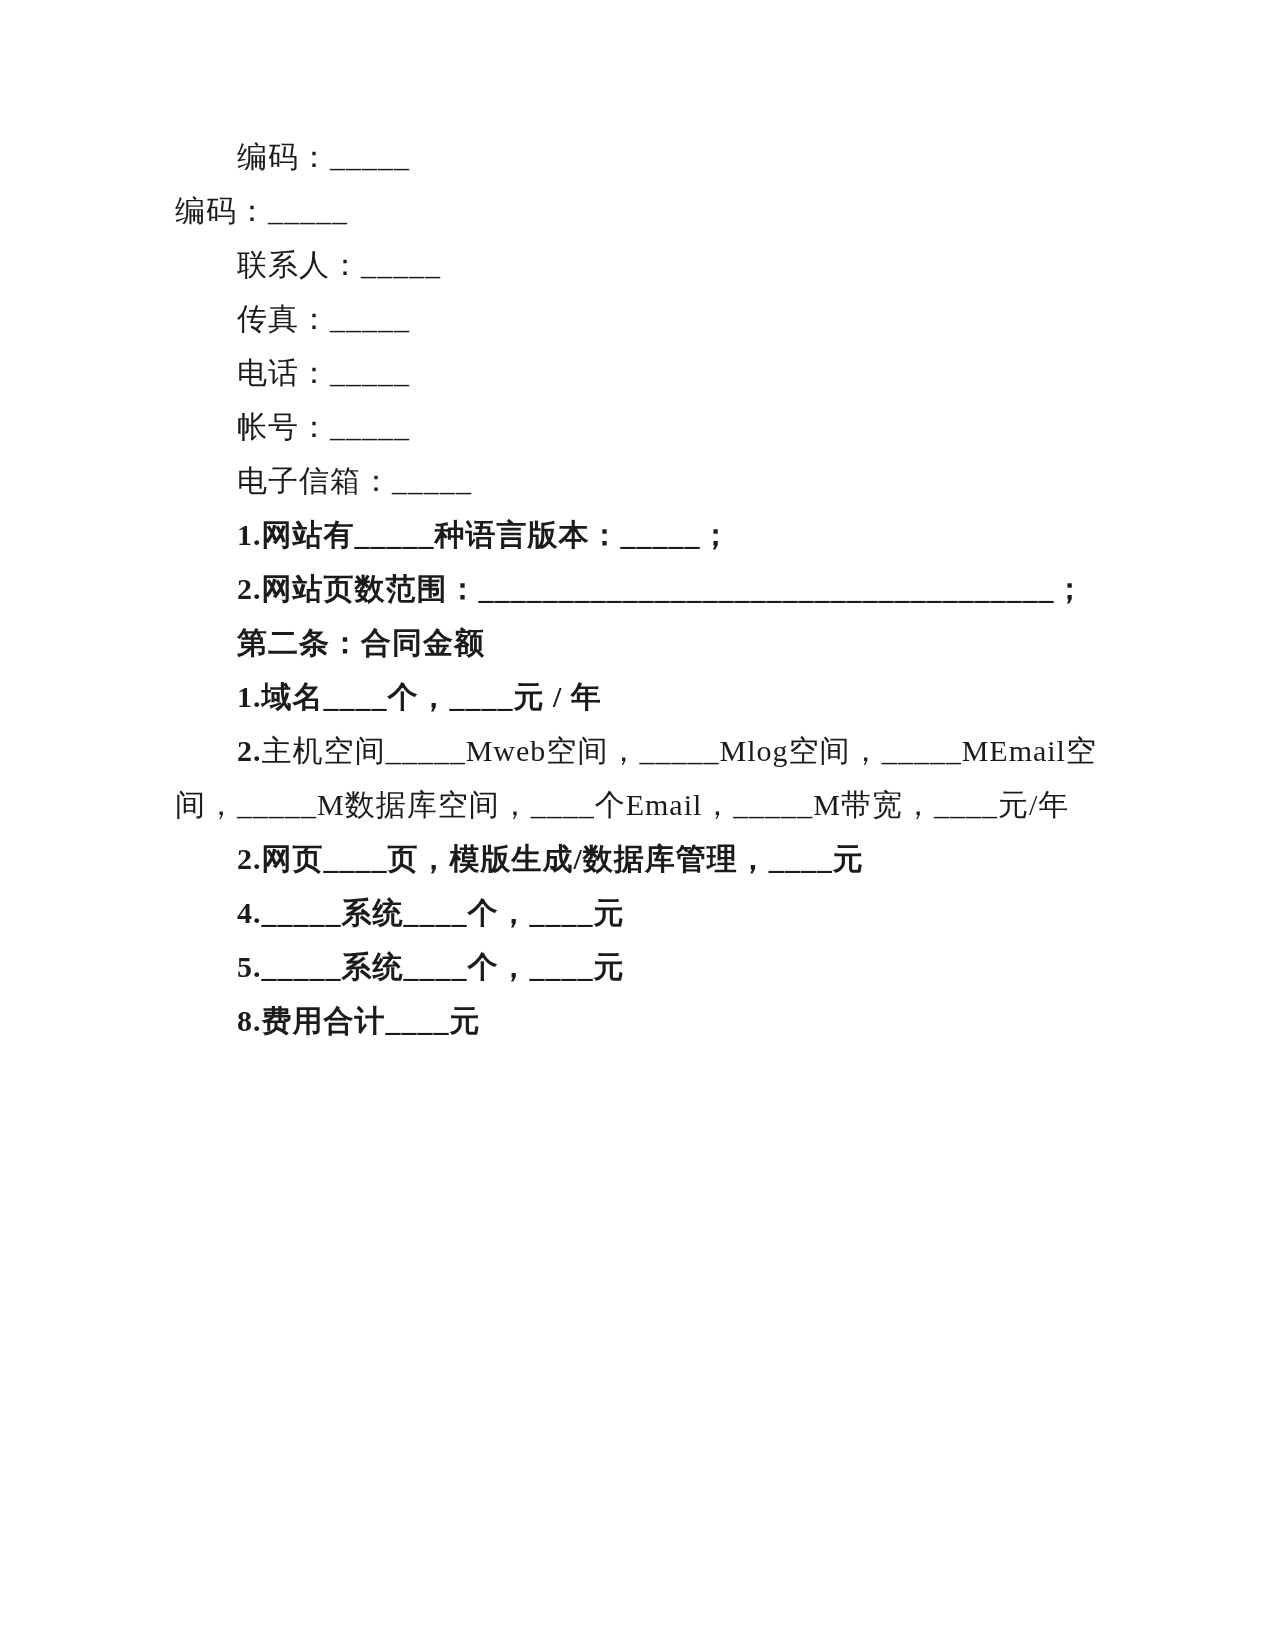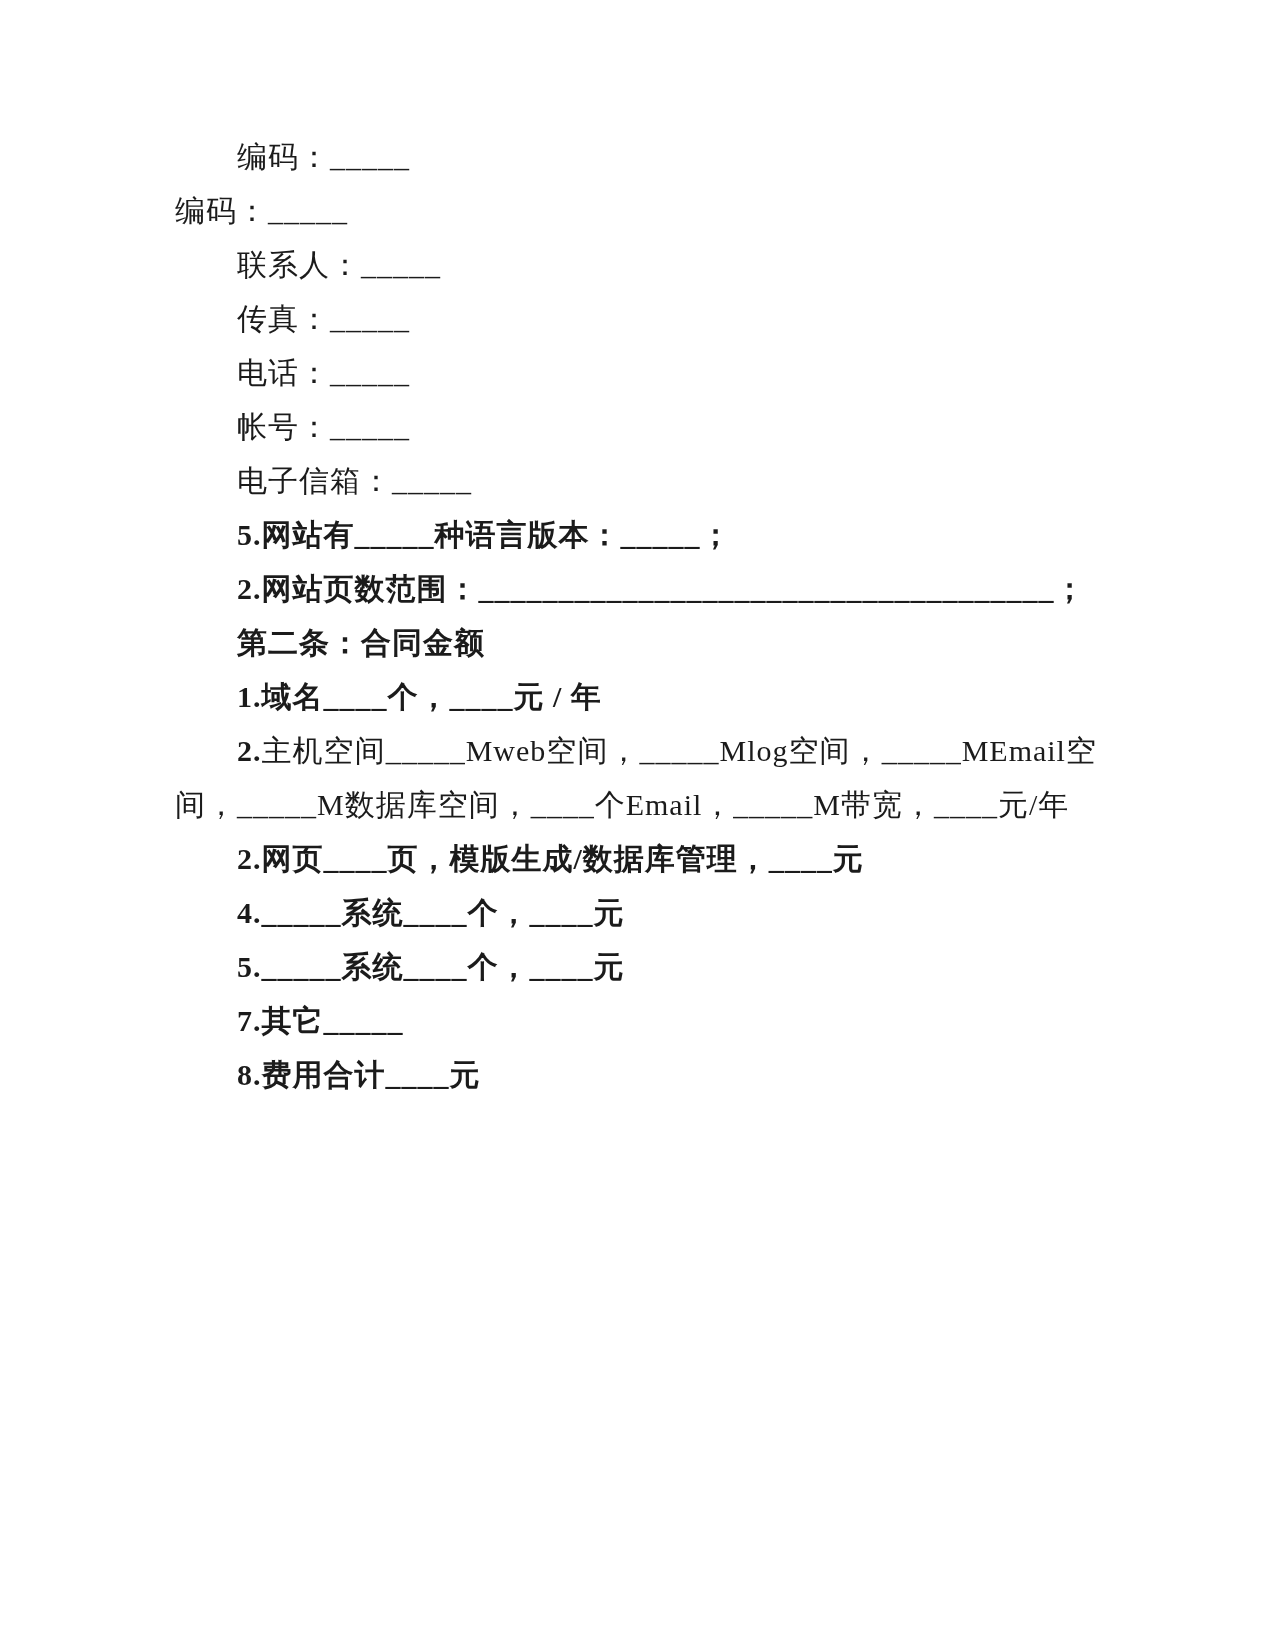--- a/index.html
+++ b/index.html
@@ -50,25 +50,24 @@
 
 <div class="page">
   <div class="content">
       <p class="line indent"><span>编码：_____</span></p>
       <p class="line"><span>编码：_____</span></p>
       <p class="line indent"><span>联系人：_____</span></p>
       <p class="line indent"><span>传真：_____</span></p>
       <p class="line indent"><span>电话：_____</span></p>
       <p class="line indent"><span>帐号：_____</span></p>
       <p class="line indent"><span>电子信箱：_____</span></p>
-      <p class="line indent bold"><span>5.网站有_____种语言版本：_____；</span></p>
+      <p class="line indent bold"><span>1.网站有_____种语言版本：_____；</span></p>
       <p class="line indent bold"><span>2.网站页数范围：____________________________________；</span></p>
       <p class="line indent bold"><span>第二条：合同金额</span></p>
       <p class="line indent bold"><span>1.域名____个，____元 / 年</span></p>
       <p class="line indent justify"><span class="bold">2.</span><span>主机空间_____Mweb空间，_____Mlog空间，_____MEmail空间，_____M数据库空间，____个Email，_____M带宽，____元/年</span></p>
       <p class="line indent bold"><span>2.网页____页，模版生成/数据库管理，____元</span></p>
       <p class="line indent bold"><span>4._____系统____个，____元</span></p>
       <p class="line indent bold"><span>5._____系统____个，____元</span></p>
-      <p class="line indent bold"><span>7.其它_____</span></p>
       <p class="line indent bold"><span>8.费用合计____元</span></p>
     </div>
   <p class="footer">第 2 页 共 18 页</p>
 </div>
 
 </body></html>

